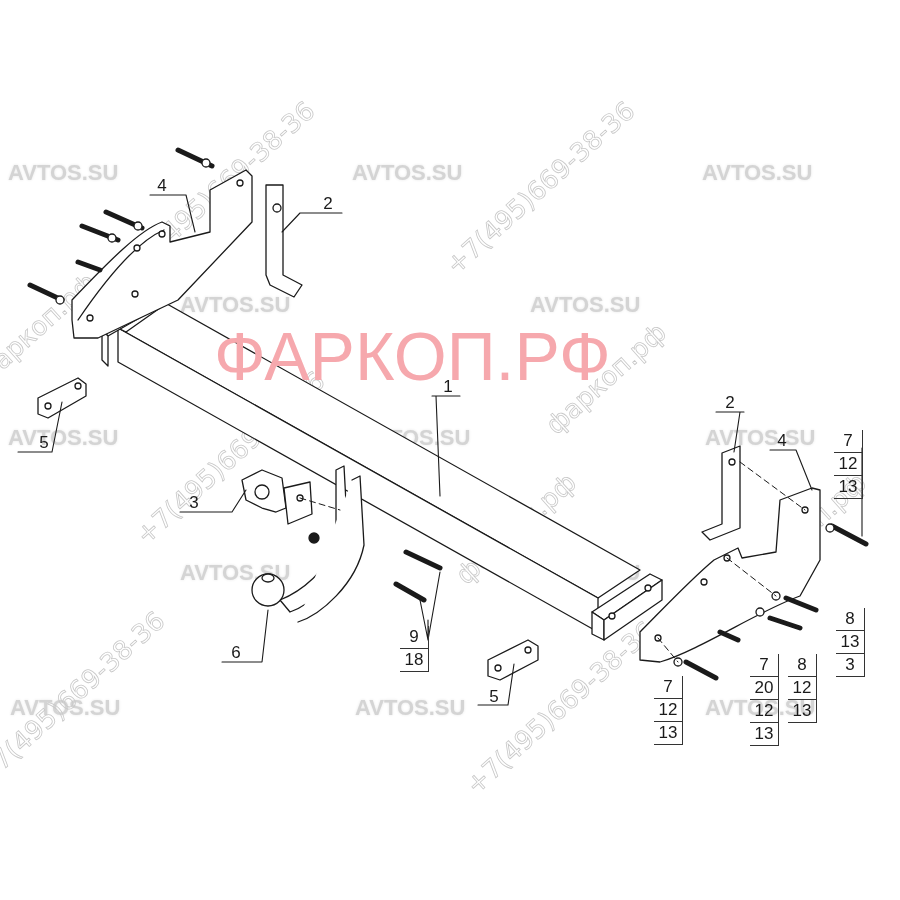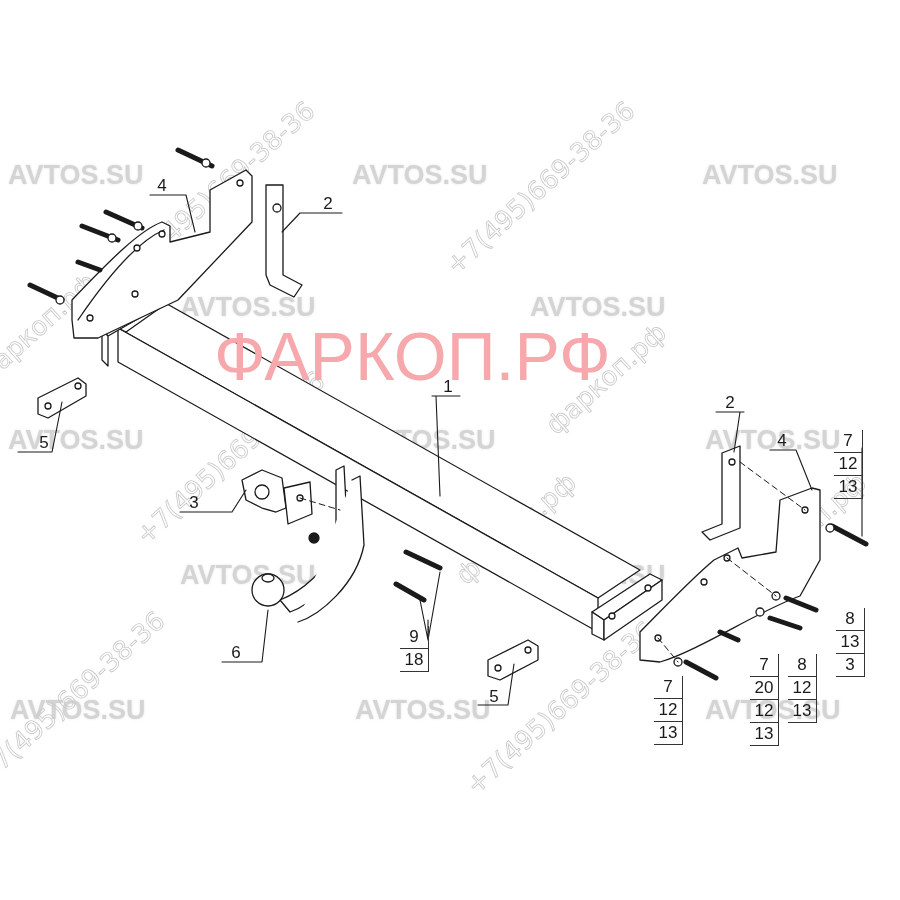--- a/index.html
+++ b/index.html
@@ -1,19 +1,19 @@
 <!DOCTYPE html>
 <html><head>
 <meta charset="utf-8">
 <style>
   html, body { margin:0; padding:0; background:#ffffff; }
   body { width:900px; height:900px; position:relative; overflow:hidden; font-family:"Liberation Sans", sans-serif; }
   #stage { position:absolute; left:0; top:0; width:900px; height:900px; }
   svg { position:absolute; left:0; top:0; }
-  .wm-grey { position:absolute; font-family:"Liberation Sans", sans-serif; font-size:27px; font-weight:bold; color:#d4d4d4; letter-spacing:0px; text-shadow:0 0 3px #e6e6e6; white-space:nowrap; }
+  .wm-grey { position:absolute; font-family:"Liberation Sans", sans-serif; font-size:22px; font-weight:bold; color:#d4d4d4; letter-spacing:0px; text-shadow:0 0 3px #e6e6e6; white-space:nowrap; }
   .wm-red { position:absolute; font-family:"Liberation Sans", sans-serif; color:#f6a8ad; white-space:nowrap; line-height:1; }
   .wm-diag { position:absolute; font-family:"DejaVu Sans", sans-serif; font-size:26px; color:transparent; -webkit-text-stroke:0.8px #c8c8c8; white-space:nowrap; transform-origin:left bottom; transform:rotate(-42deg); }
   .callout { position:absolute; font-family:"Liberation Sans", sans-serif; font-size:17px; color:#1a1a1a; text-align:center; line-height:1; }
   .stack { position:absolute; display:flex; flex-direction:column; font-family:"Liberation Sans", sans-serif; font-size:17px; color:#1a1a1a; border-right:1px solid #333; }
   .stack span { display:block; width:28px; height:22px; line-height:22px; text-align:center; border-bottom:1.2px solid #333; }
 </style>
 </head>
 <body>
 
 <div id="stage">

